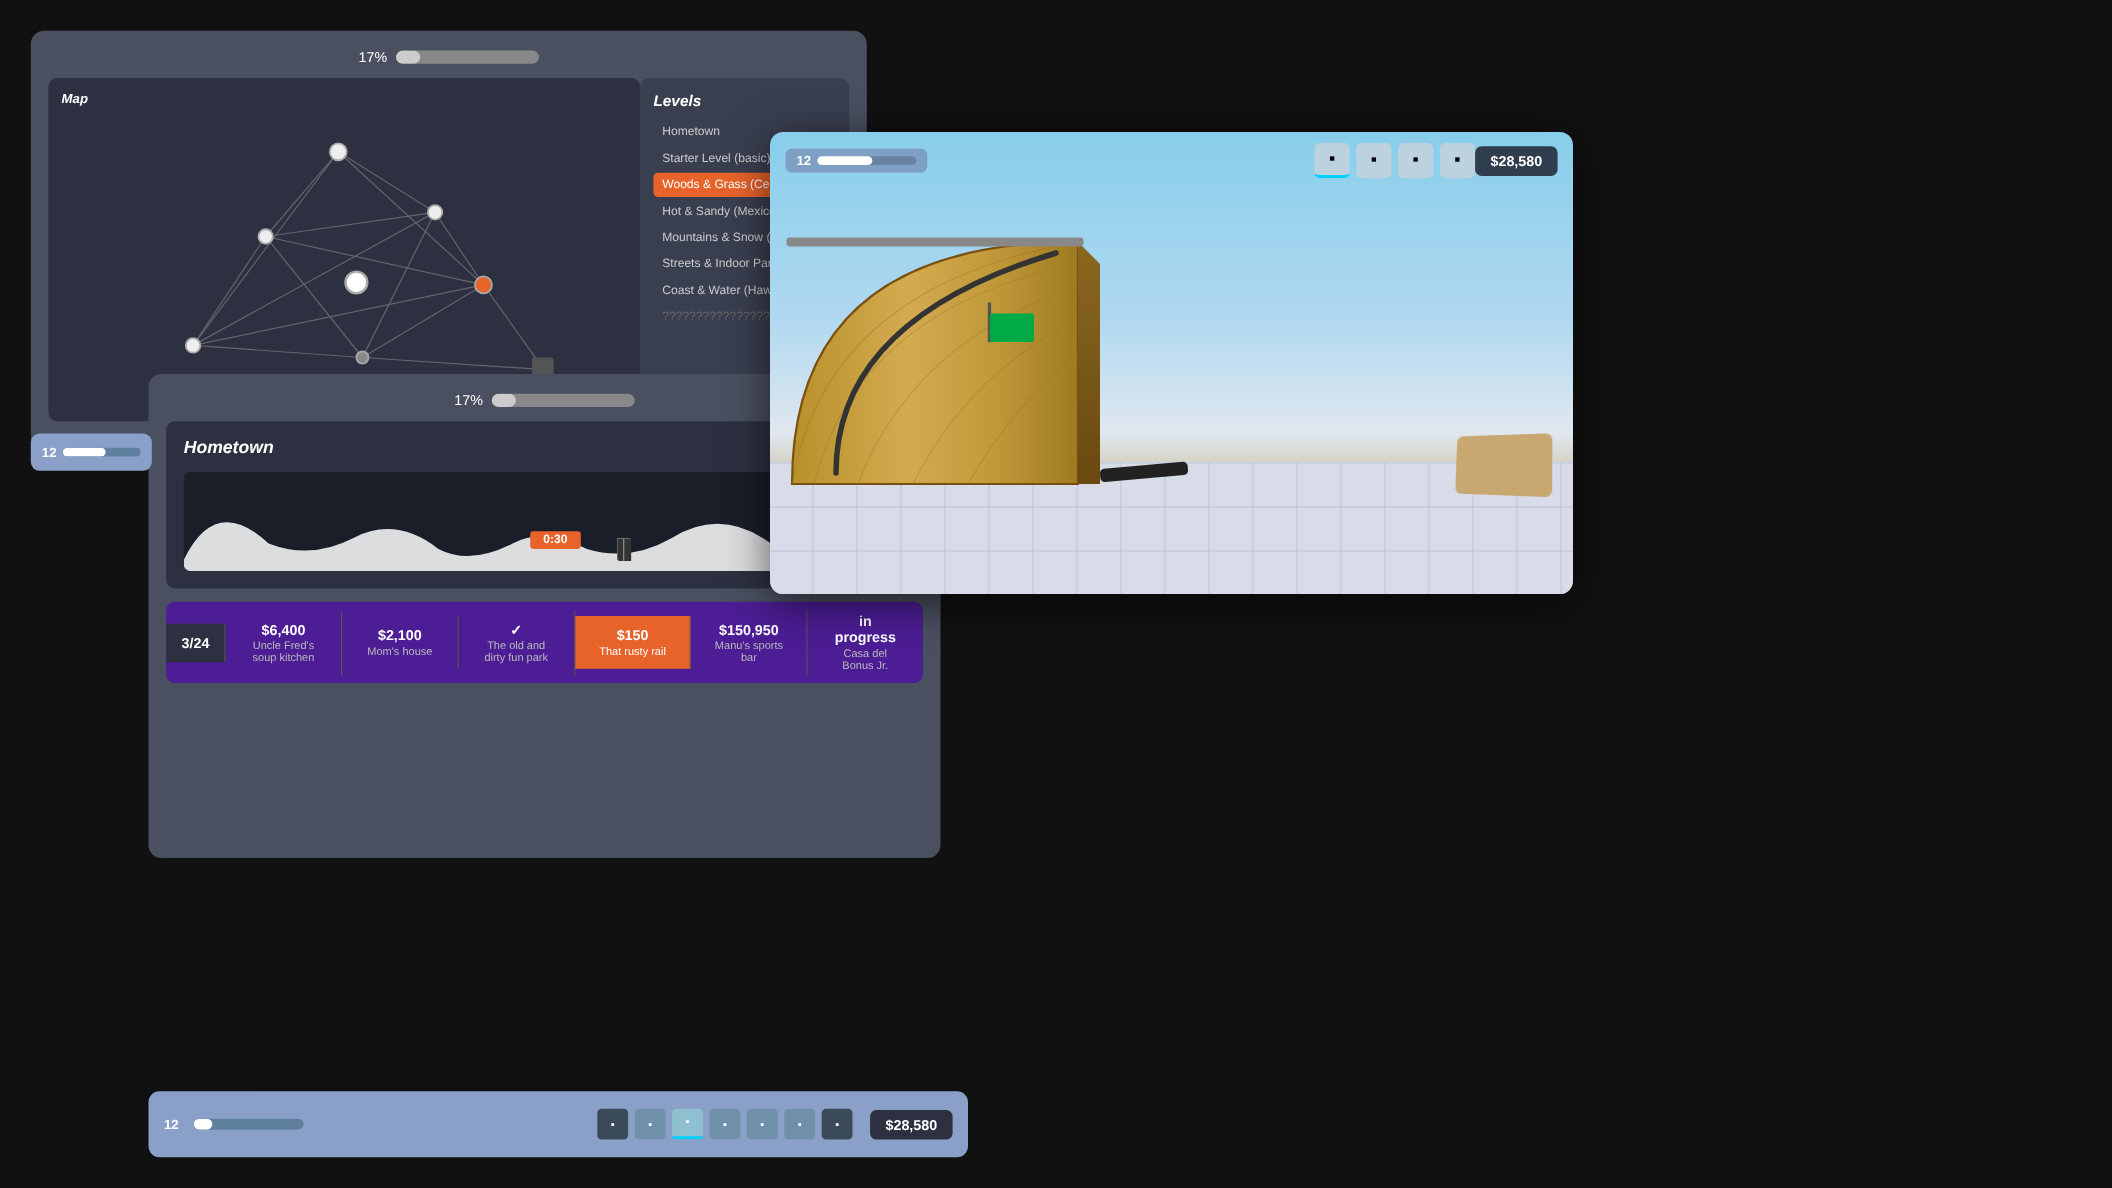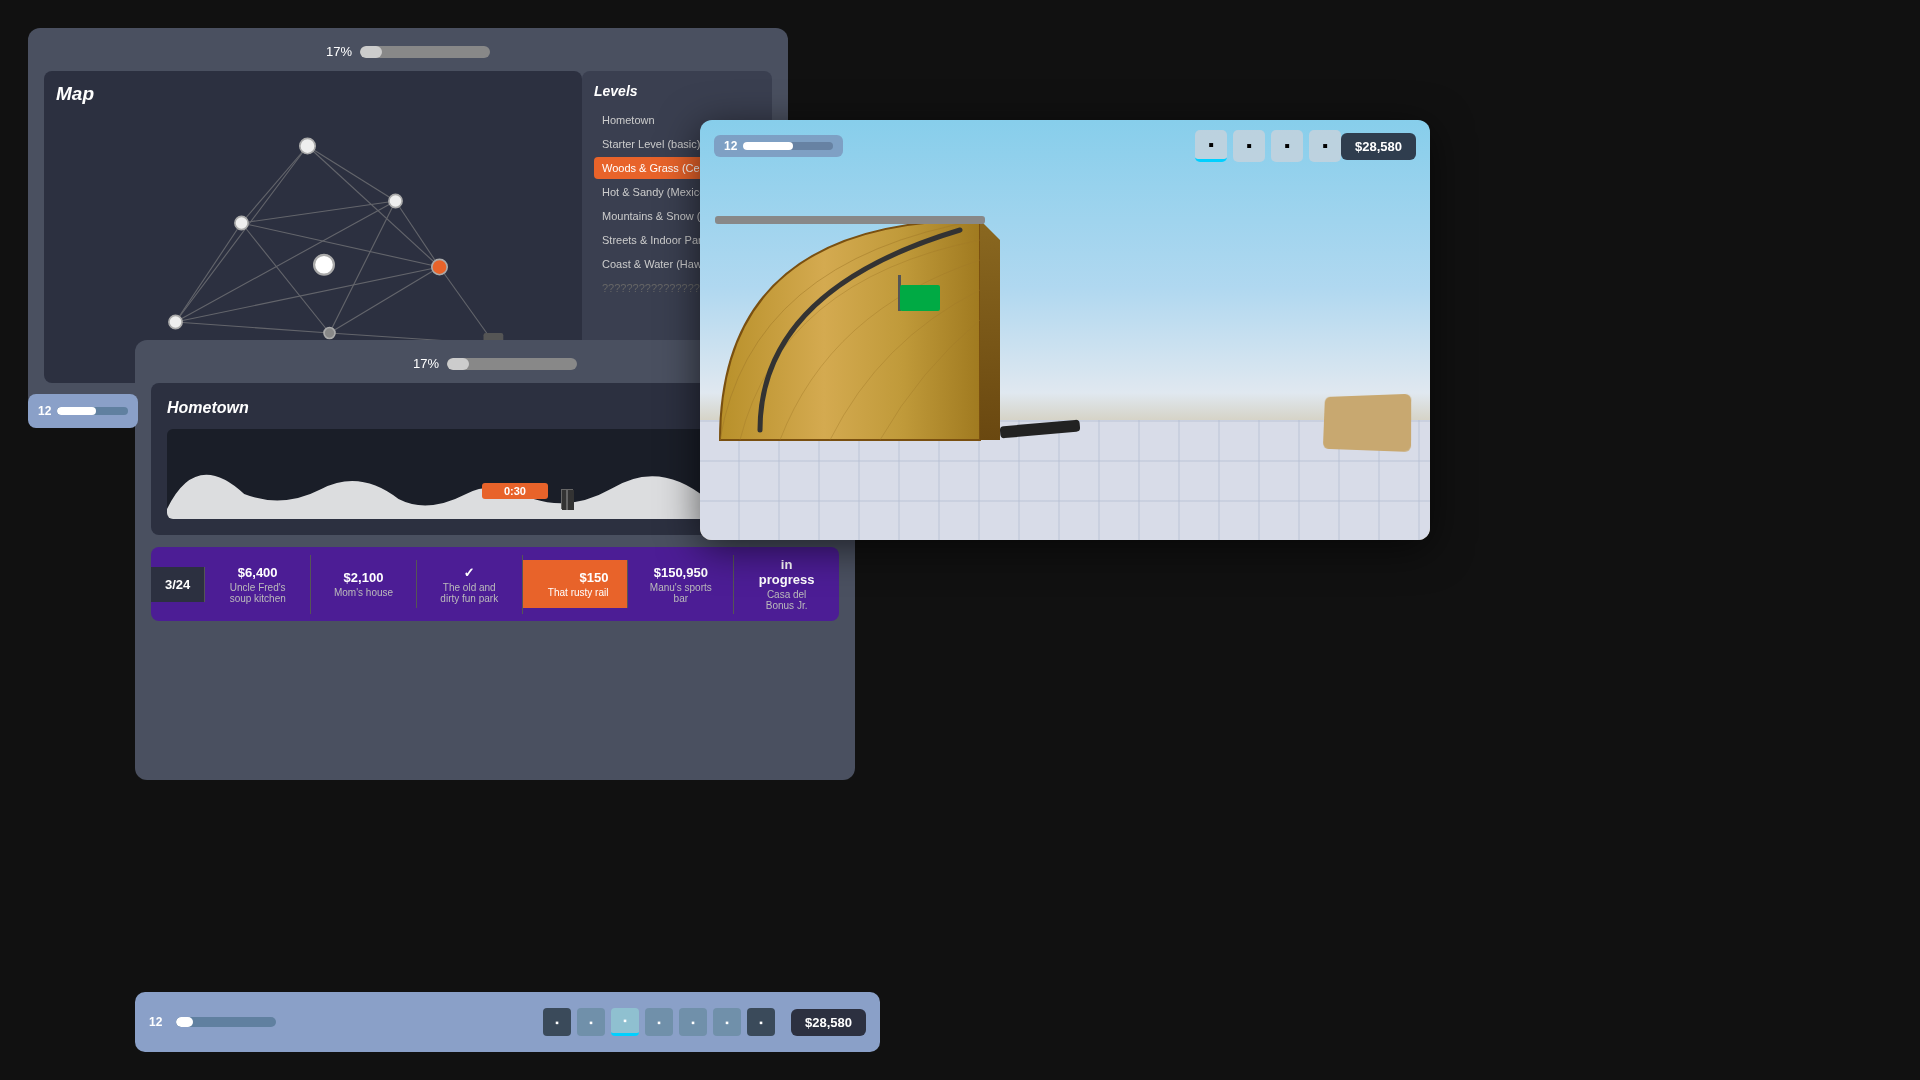--- a/index.html
+++ b/index.html
@@ -58,21 +58,21 @@
     .map-panel {
       background: #2c3040;
       border-radius: 8px;
       flex: 1;
       padding: 12px;
       position: relative;
       min-width: 0;
     }
     .map-title {
       color: #fff;
-      font-size: 19px;
+      font-size: 12px;
       font-weight: bold;
       font-style: italic;
       margin-bottom: 8px;
     }
     .map-svg {
       width: 100%;
       height: calc(100% - 24px);
     }
 
     
@@ -159,21 +159,21 @@
       font-size: 11px;
     }
     .track-marker-orange {
       position: absolute;
       bottom: 20px;
       left: 48%;
       background: #e8632a;
       color: #fff;
       font-size: 11px;
       font-weight: bold;
-      padding: 2px 22px;
+      padding: 2px 12px;
       border-radius: 3px;
     }
     .track-cursor {
       position: absolute;
       bottom: 10px;
       left: 60%;
       width: 12px;
       height: 20px;
       background: #333;
       border: 1px solid #666;
@@ -189,21 +189,20 @@
     }
     .stat-cell {
       flex: 1;
       padding: 10px 19px;
       text-align: center;
       border-right: 1px solid #555;
     }
     .stat-cell:last-child { border-right: none; }
     .stat-cell.active {
       background: #e8632a;
-      text-align: right;
     }
     .stat-cell .stat-value {
       color: #fff;
       font-size: 13px;
       font-weight: bold;
     }
     .stat-cell .stat-label {
       color: #bbb;
       font-size: 10px;
       margin-top: 2px;

